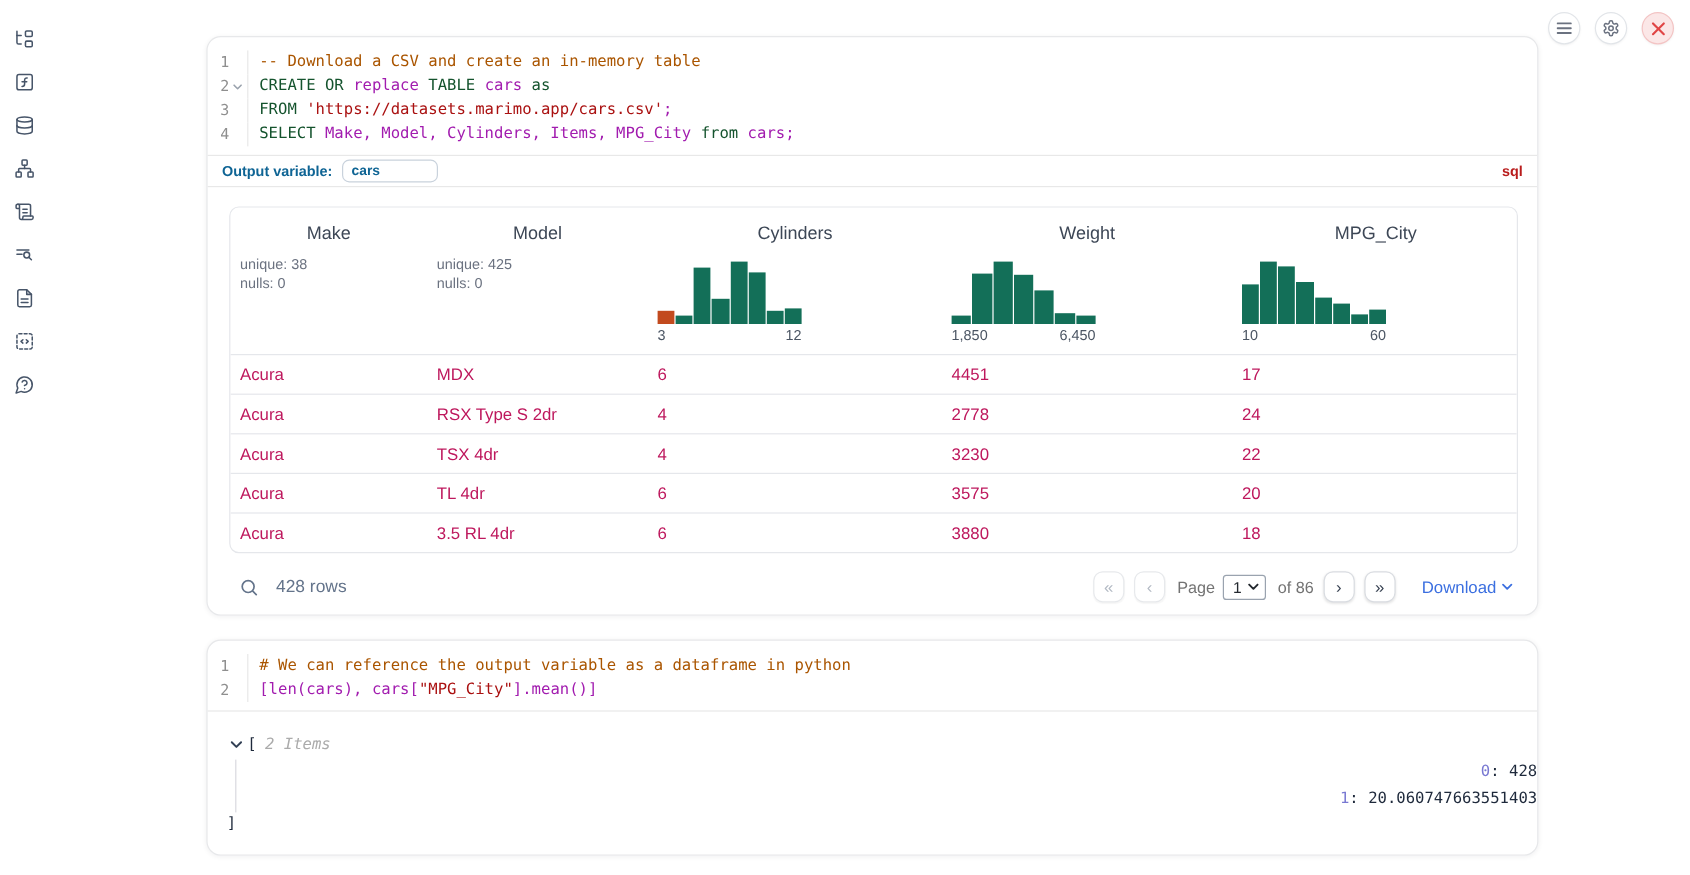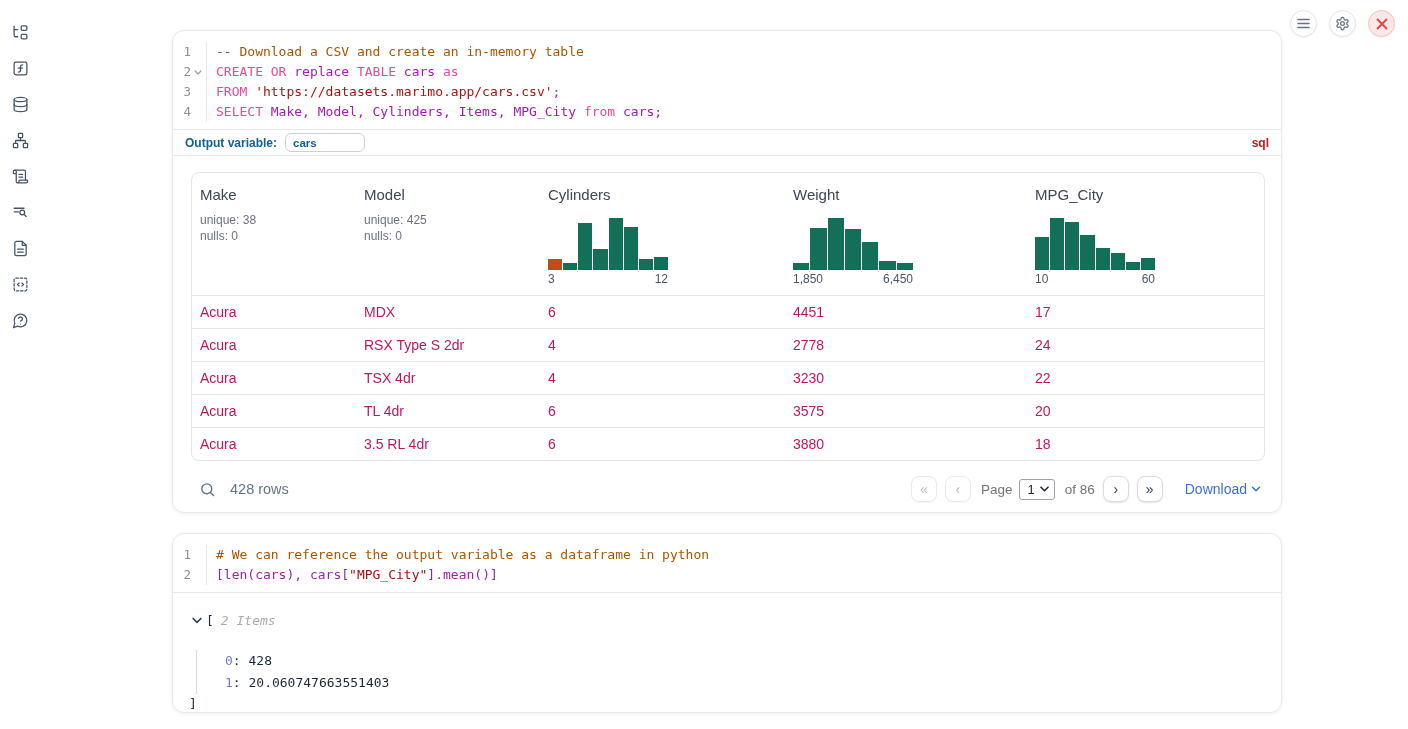--- a/index.html
+++ b/index.html
@@ -26,40 +26,40 @@
   #cell-1 { top:30px; height:483px; }
   #cell-2 { top:533px; height:180px; }
 
   .editor { padding:11px 0 7px 0; font-family:"DejaVu Sans Mono", monospace; font-size:13px; }
   .ed-line { display:flex; height:20px; line-height:20px; }
   .gutter { width:34px; flex:0 0 34px; display:flex; align-items:center;
     border-right:1px solid #e8e8e8; color:#8f8f8f; font-size:12.5px; }
   .gutter .num { width:18px; text-align:right; }
   .gutter .fold { width:14px; display:flex; justify-content:center; align-items:center; color:#9aa2ad; }
   .codepart { padding-left:9px; white-space:pre; }
-  .tok-kw { color:#ec4899; }
+  .tok-kw { color:#14532d; }
   .tok-com { color:#aa5500; }
   .tok-str { color:#aa1111; }
   .tok-pl { color:#a21caf; }
 
   
   .outvar-row { height:27px; border-top:1px solid #e8e8e8; border-bottom:1px solid #e8e8e8;
     display:flex; align-items:center; padding:0 12px; }
   .outvar-label { font-size:12px; font-weight:bold; color:#0e6494; }
   .outvar-input { margin-left:8px; width:80px; height:19px; border:1px solid #c9d2dc;
     border-radius:6px; font-family:"Liberation Sans", sans-serif; font-size:11.5px;
     font-weight:bold; color:#0e6494; padding:0 7px; outline:none; }
   .lang-badge { margin-left:auto; font-size:12px; font-weight:bold; color:#b91c1c; cursor:pointer; }
 
   
   .cell1-output { padding:16px 18px 0 18px; }
   .data-table { border:1px solid #e5e7eb; border-radius:8px; overflow:hidden; width:1074px; }
   .t-grid { display:grid; grid-template-columns:164px 184px 245px 242px 239px; }
   .t-head { padding:13px 8px 9px 8px; }
-  .col-title { font-size:15px; color:#3d4756; cursor:pointer; }
+  .col-title { font-size:15px; color:#3d4756; cursor:pointer;text-align:center; }
   .col-stats { margin-top:9px; font-size:12px; color:#6b7280; line-height:16px; }
   .hist-wrap { margin-top:15px; width:120px; }
   .hist { display:flex; align-items:flex-end; gap:1px; height:52px; }
   .hist .bar { flex:1 1 0; }
   .hist-labels { display:flex; justify-content:space-between; font-size:12px;
     color:#4b5563; margin-top:2px; }
   .t-row { border-top:1px solid #e5e7eb; height:33px; align-items:center; }
   .t-cell { padding-left:8px; font-size:14px; color:#be185d; overflow:hidden; white-space:nowrap; }
 
   
@@ -77,21 +77,21 @@
   .download-link { margin-left:22px; display:flex; align-items:center; gap:4px; font-size:14px;
     color:#3b6fe0; cursor:pointer; }
 
   
   .divider { border-top:1px solid #e8e8e8; }
   .tree { font-family:"DejaVu Sans Mono", monospace; font-size:13px; color:#1e293b;
     padding:17px 0 0 19px; }
   .tree-root { display:flex; align-items:center; height:20px; }
   .tree-root .expander { margin-right:4px; color:#334155; display:flex; cursor:pointer; }
   .tree-count { color:#ababab; font-style:italic; margin-left:7px; }
-  .tree-items { margin-left:4px; border-left:1px solid #d9d9df; padding-left:28px; margin-top:20px; }
+  .tree-items { margin-left:4px; border-left:1px solid #d9d9df; padding-left:28px; margin-top:3px;text-align:right; }
   .tree-entry { height:22px; line-height:22px; }
   .tree-key { color:#7878d2; }
   .tree-close { margin-left:-3px; height:20px; line-height:20px; }
 </style>
 </head>
 <body>
 
 <nav class="sidebar">
   <span class="sb-icon">
     <svg viewBox="0 0 24 24" fill="none" stroke="currentColor" stroke-width="1.8" stroke-linecap="round" stroke-linejoin="round">

